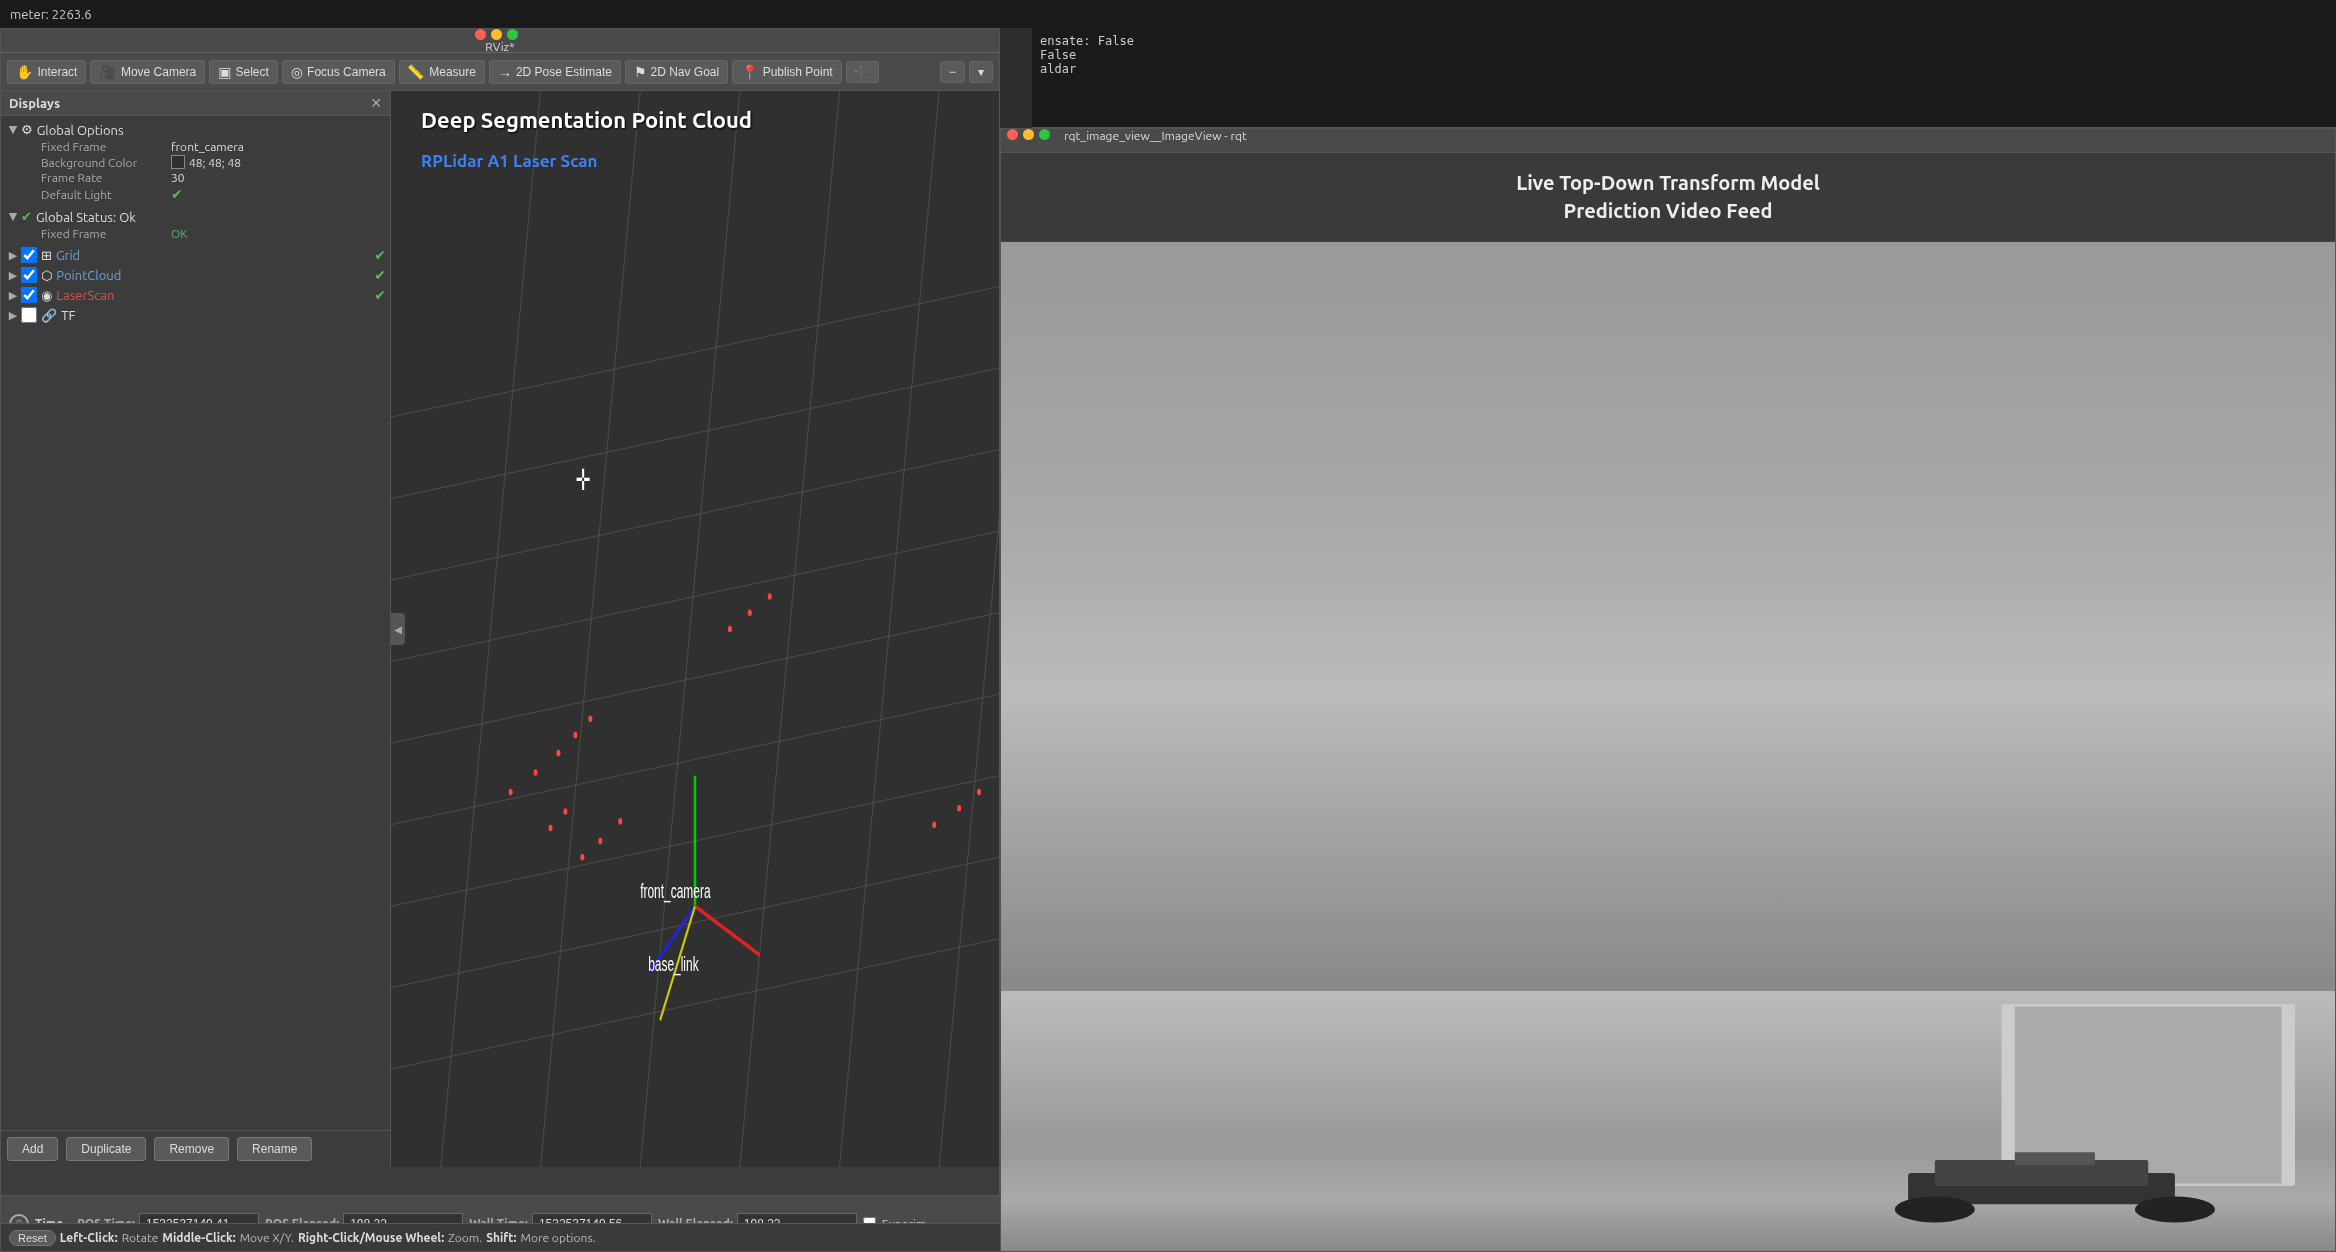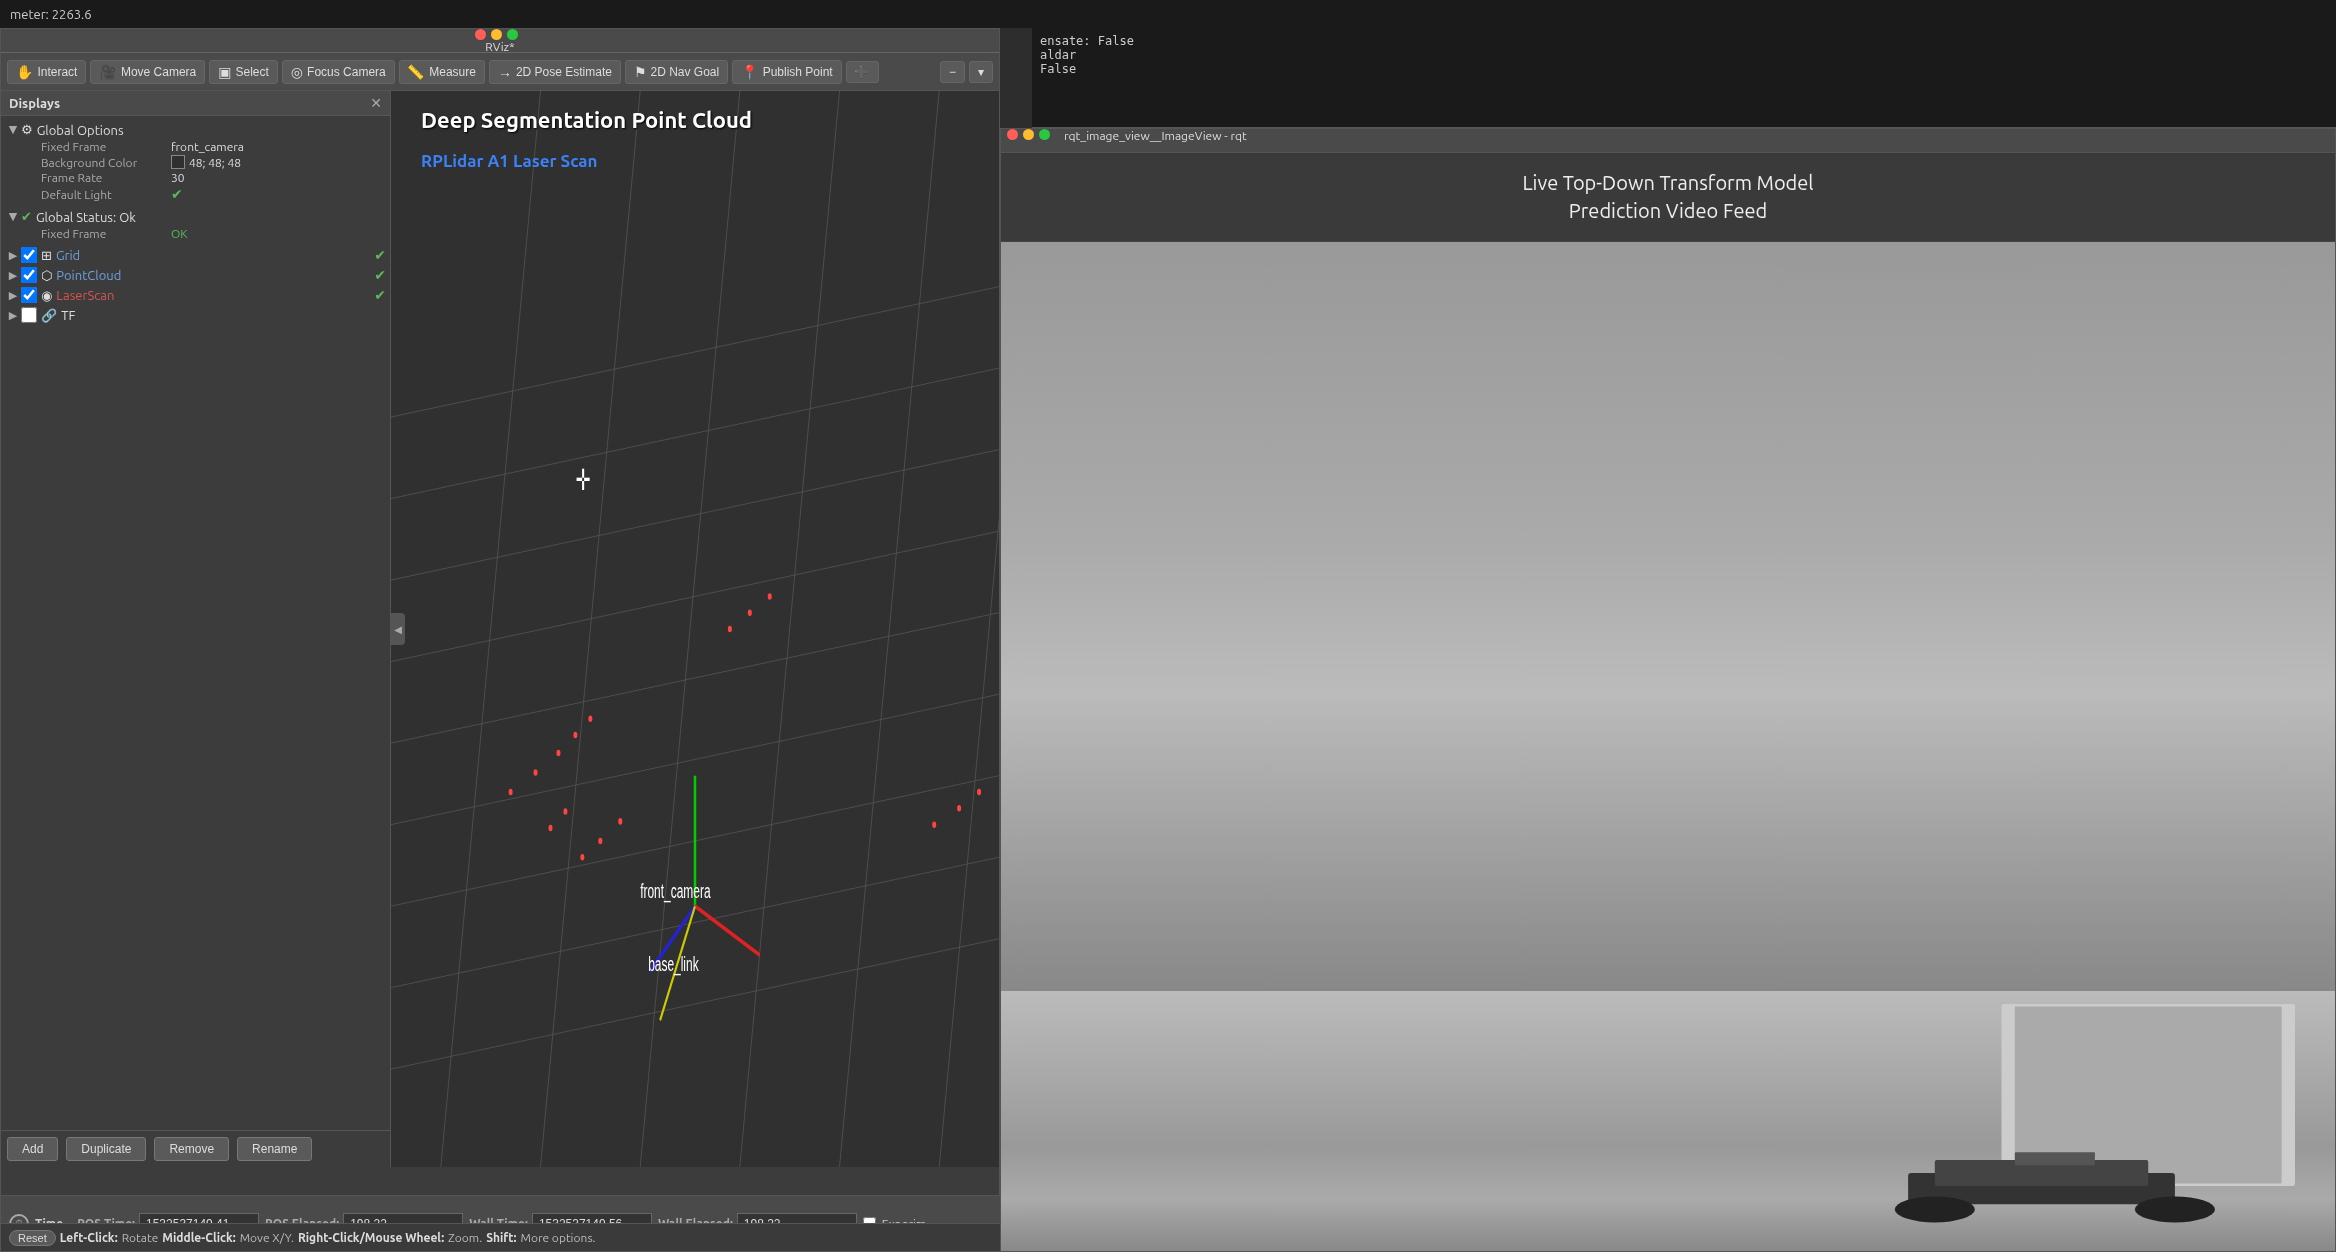--- a/index.html
+++ b/index.html
@@ -379,21 +379,21 @@
 
     #rqt-title-area {
       background: #3a3a3a;
       padding: 16px;
       text-align: center;
       border-bottom: 1px solid #444;
     }
     #rqt-title-area h2 {
       color: #eee;
       font-size: 20px;
-      font-weight: normal;
+      font-weight: bold;
       line-height: 1.4;
     }
 
     #rqt-video-feed {
       flex: 1;
       background: #888;
       position: relative;
       overflow: hidden;
     }
 
@@ -653,22 +653,22 @@
     <span class="status-text">Zoom.</span>
     <span class="status-text-bold">Shift:</span>
     <span class="status-text">More options.</span>
   </div>
 </div>
 
 <div id="right-panels">
 
   <div id="top-right-terminal">
     <div style="font-family:monospace;font-size:12px;color:#ccc;">ensate: False</div>
+    <div style="font-family:monospace;font-size:12px;color:#ccc;">False</div>
     <div style="font-family:monospace;font-size:12px;color:#ccc;">aldar</div>
-    <div style="font-family:monospace;font-size:12px;color:#ccc;">False</div>
   </div>
 
   <div id="rqt-window">
     <div id="rqt-titlebar">
       <div class="titlebar-dots">
         <div class="dot dot-red"></div>
         <div class="dot dot-yellow"></div>
         <div class="dot dot-green"></div>
       </div>
       <span style="margin-left:6px;">rqt_image_view__ImageView - rqt</span>

